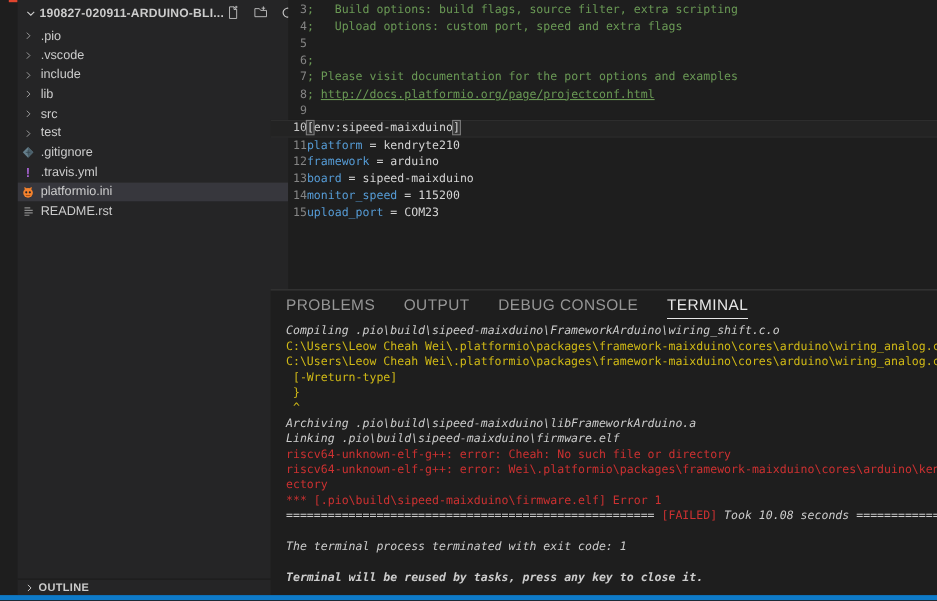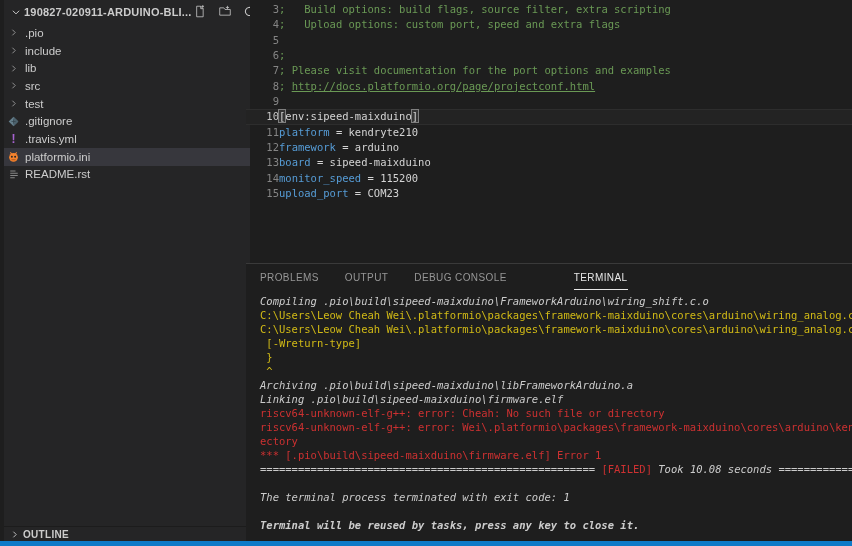--- a/index.html
+++ b/index.html
@@ -4,21 +4,21 @@
 <style>
   * { margin:0; padding:0; box-sizing:border-box; }
   html,body { width:852px; height:546px; overflow:hidden; background:#1e1e1e;
               font-family:"Liberation Sans", sans-serif; }
   .app { position:relative; width:852px; height:546px; background:#1e1e1e; overflow:hidden; }
 
   
   .red-sliver { position:absolute; left:8px; top:0; width:8px; height:2px; background:#e0452e; }
 
   
-  .sidebar { position:absolute; left:4px; top:0; width:246px; height:541px;
+  .sidebar { position:absolute; left:16px; top:0; width:246px; height:541px;
              background:#252526; color:#cccccc; overflow:hidden; }
   .exp-header { display:flex; align-items:center; height:23px; padding-left:7px; padding-right:6px; }
   .exp-title { font-size:11px; font-weight:bold; color:#cccccc; margin-left:3px;
                letter-spacing:.2px; white-space:nowrap; flex:1 1 auto; }
   .exp-actions { display:flex; align-items:center; gap:9px; margin-right:3px; }
   .act-btn { width:16px; height:16px; display:flex; align-items:center; justify-content:center;
              background:transparent; border:none; cursor:pointer; padding:0; }
   .tree { padding-top:1px; }
   .row { display:flex; align-items:center; height:17.7px; padding-left:3px; gap:5px;
          font-size:11.5px; color:#cccccc; cursor:pointer; white-space:nowrap; }
@@ -42,23 +42,23 @@
   .s-comment { color:#6a9955; }
   .s-link { color:#6a9955; text-decoration:underline;text-align:right; }
   .s-key { color:#569cd6; }
   .s-plain { color:#d4d4d4; }
   .s-bracket { color:#d4d4d4; outline:1px solid #7f7f7f; background:rgba(120,120,120,.22); }
 
   
   .panel { position:absolute; left:246px; top:263px; width:606px; height:278px;
            border-top:1px solid #3a3a3a; background:#1e1e1e; overflow:hidden; }
   .panel-tabs { display:flex; align-items:center; height:26px; padding-left:14px; gap:26px; }
-  .ptab { font-size:10px; letter-spacing:.4px; color:#969696; cursor:pointer;
+  .ptab { font-size:14px; letter-spacing:.4px; color:#969696; cursor:pointer;
           height:100%; display:flex; align-items:center; }
-  .ptab.active { color:#e7e7e7; box-shadow: inset 0 -1px 0 #e7e7e7; margin-left: 41px; }
+  .ptab.active { color:#e7e7e7; box-shadow: inset 0 -1px 0 #e7e7e7; }
   .terminal { position:absolute; left:0; top:27px; right:0; bottom:0; overflow:hidden;
               padding:3px 0 0 14px;
               font-family:"DejaVu Sans Mono","Liberation Mono",monospace;
               font-size:10.5px; line-height:14px; white-space:pre; }
   .tline { height:14px; white-space:pre; }
   .tline.bold { font-weight:bold; }
   .c-def { color:#cccccc;font-style:italic; }
   .c-yel { color:#d1ba16; }
   .c-red { color:#cd3131; }
 
@@ -104,20 +104,28 @@
         </div>
     </div>
     <div class="tree" id="tree">
         <div class="row">
           <span class="glyph">
             <svg width="9" height="9" viewBox="0 0 16 16">
               <path d="M6 3l5 5-5 5" fill="none" stroke="#9d9d9d" stroke-width="1.6"></path>
             </svg>
           </span>
           <span>.pio</span>
+        </div>
+        <div class="row">
+          <span class="glyph">
+            <svg width="9" height="9" viewBox="0 0 16 16">
+              <path d="M6 3l5 5-5 5" fill="none" stroke="#9d9d9d" stroke-width="1.6"></path>
+            </svg>
+          </span>
+          <span>.vscode</span>
         </div>
         <div class="row">
           <span class="glyph">
             <svg width="9" height="9" viewBox="0 0 16 16">
               <path d="M6 3l5 5-5 5" fill="none" stroke="#9d9d9d" stroke-width="1.6"></path>
             </svg>
           </span>
           <span>include</span>
         </div>
         <div class="row">

